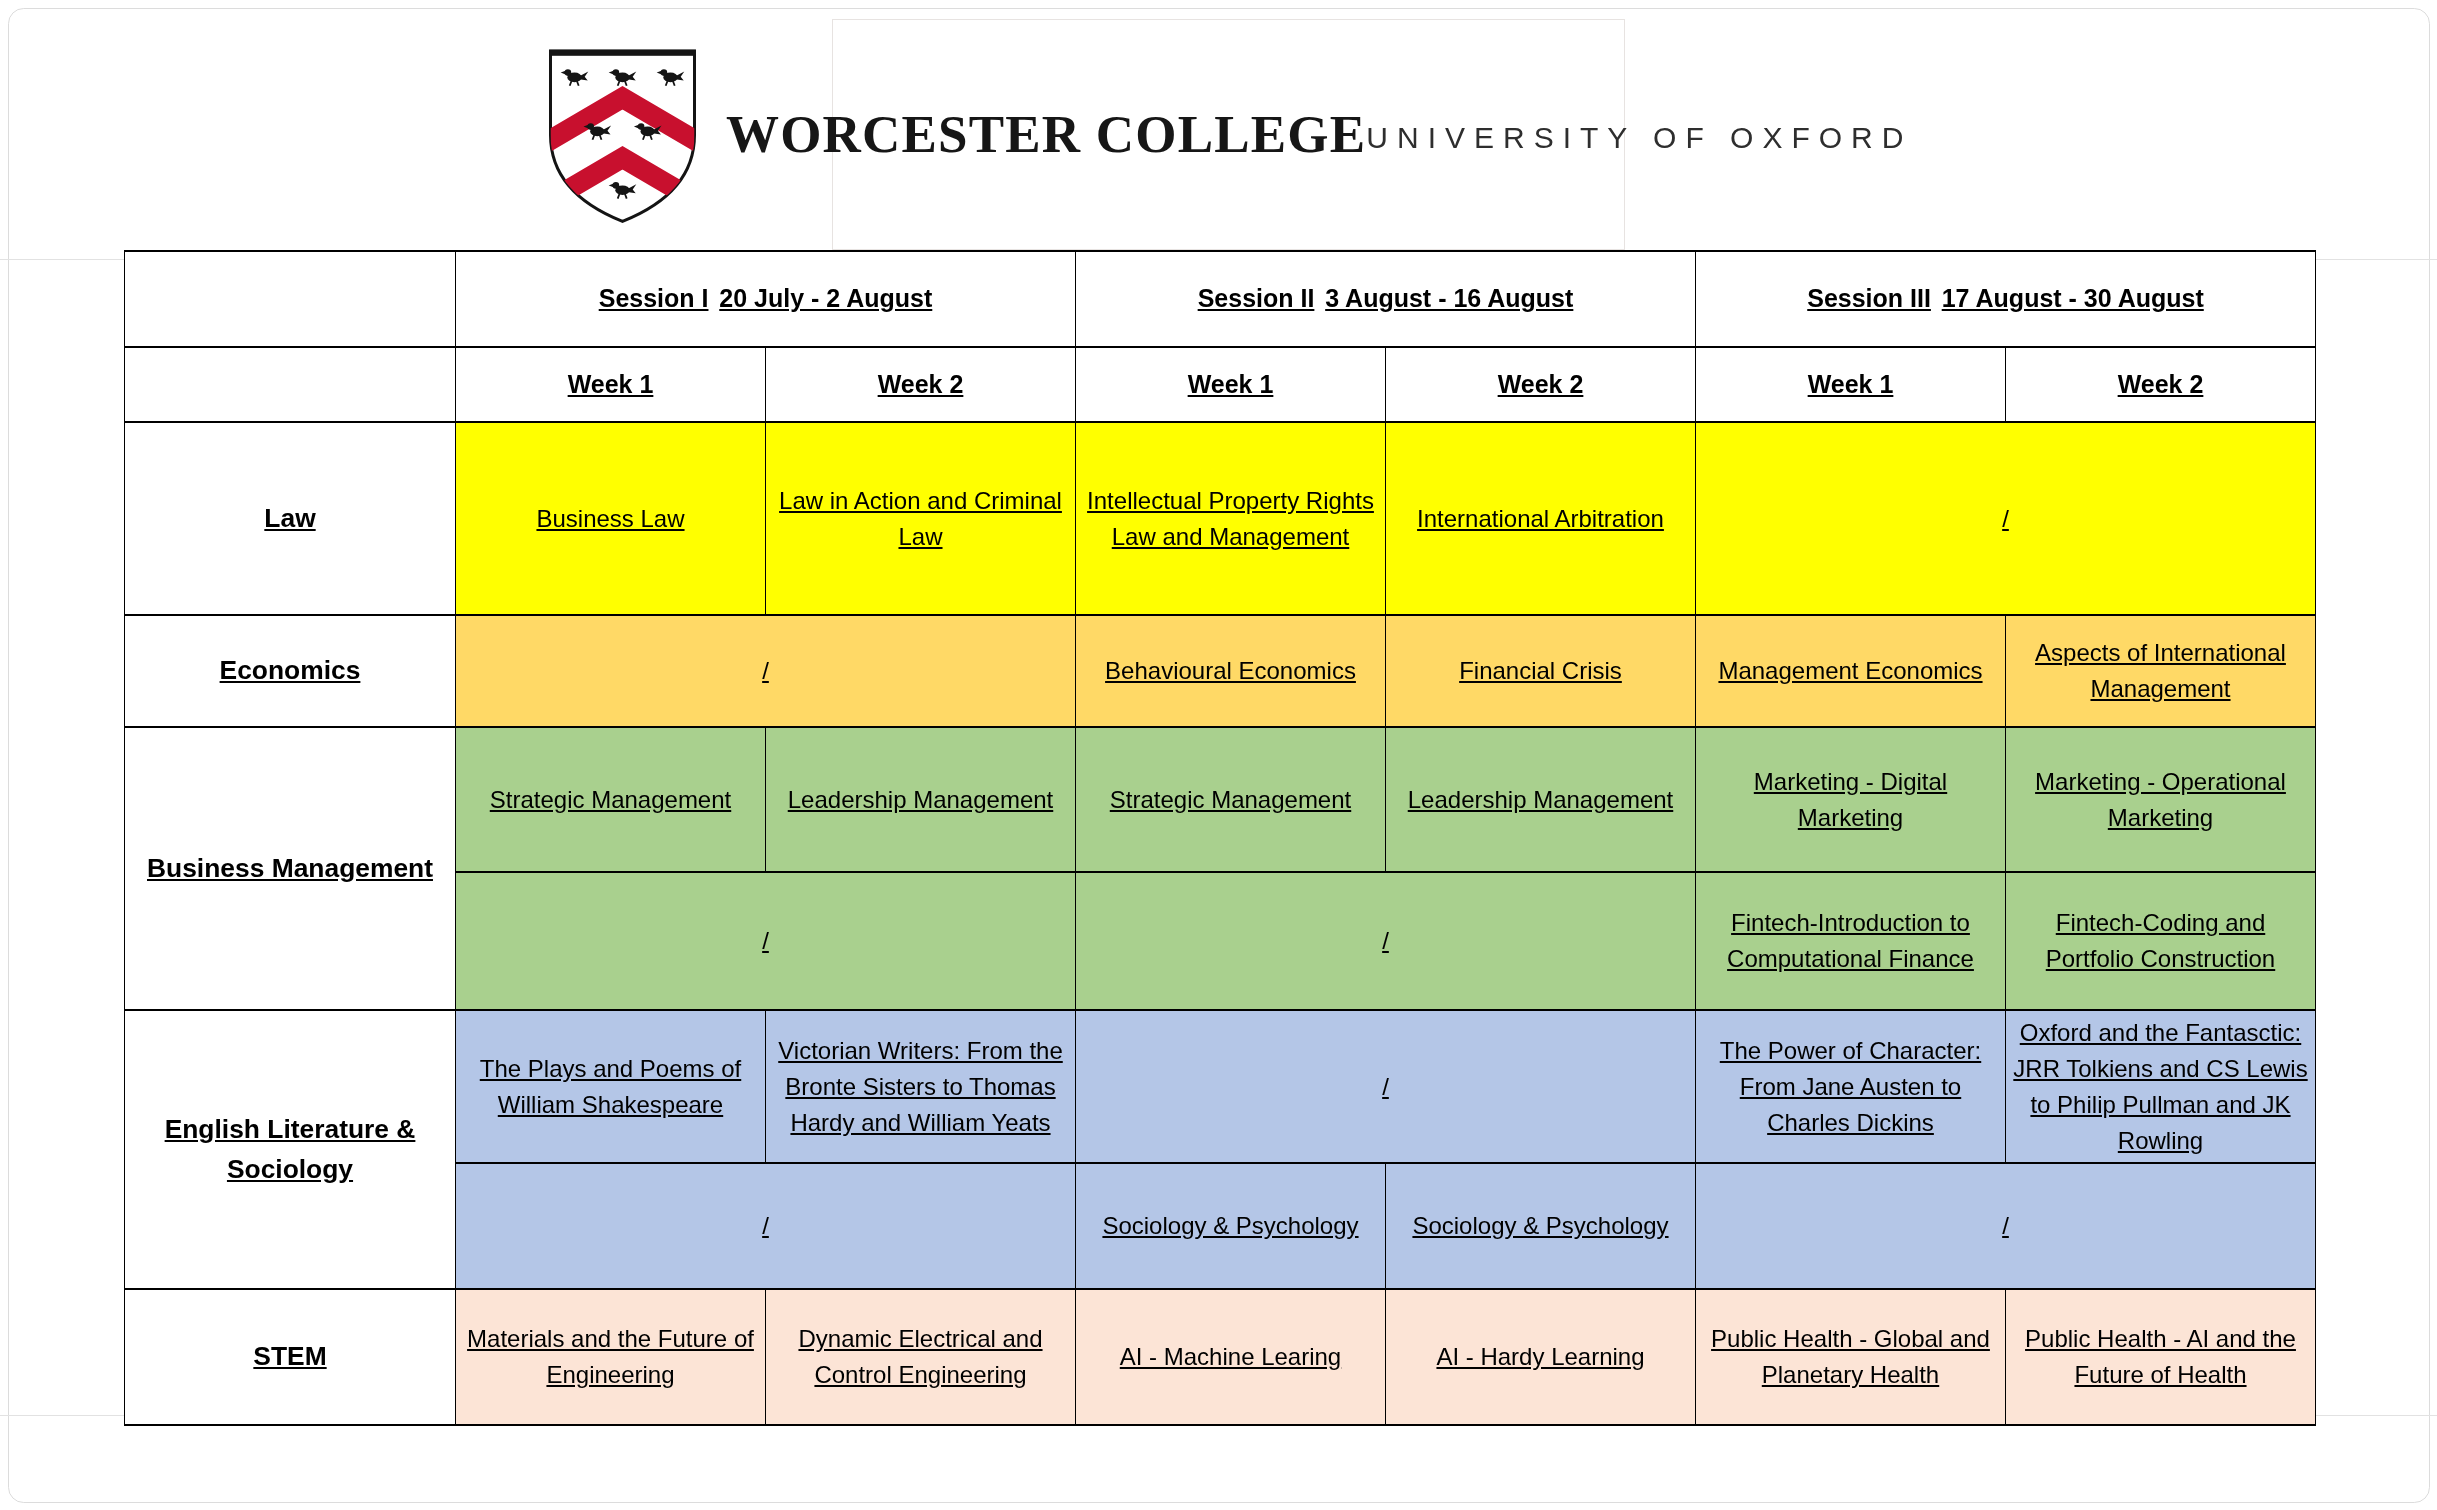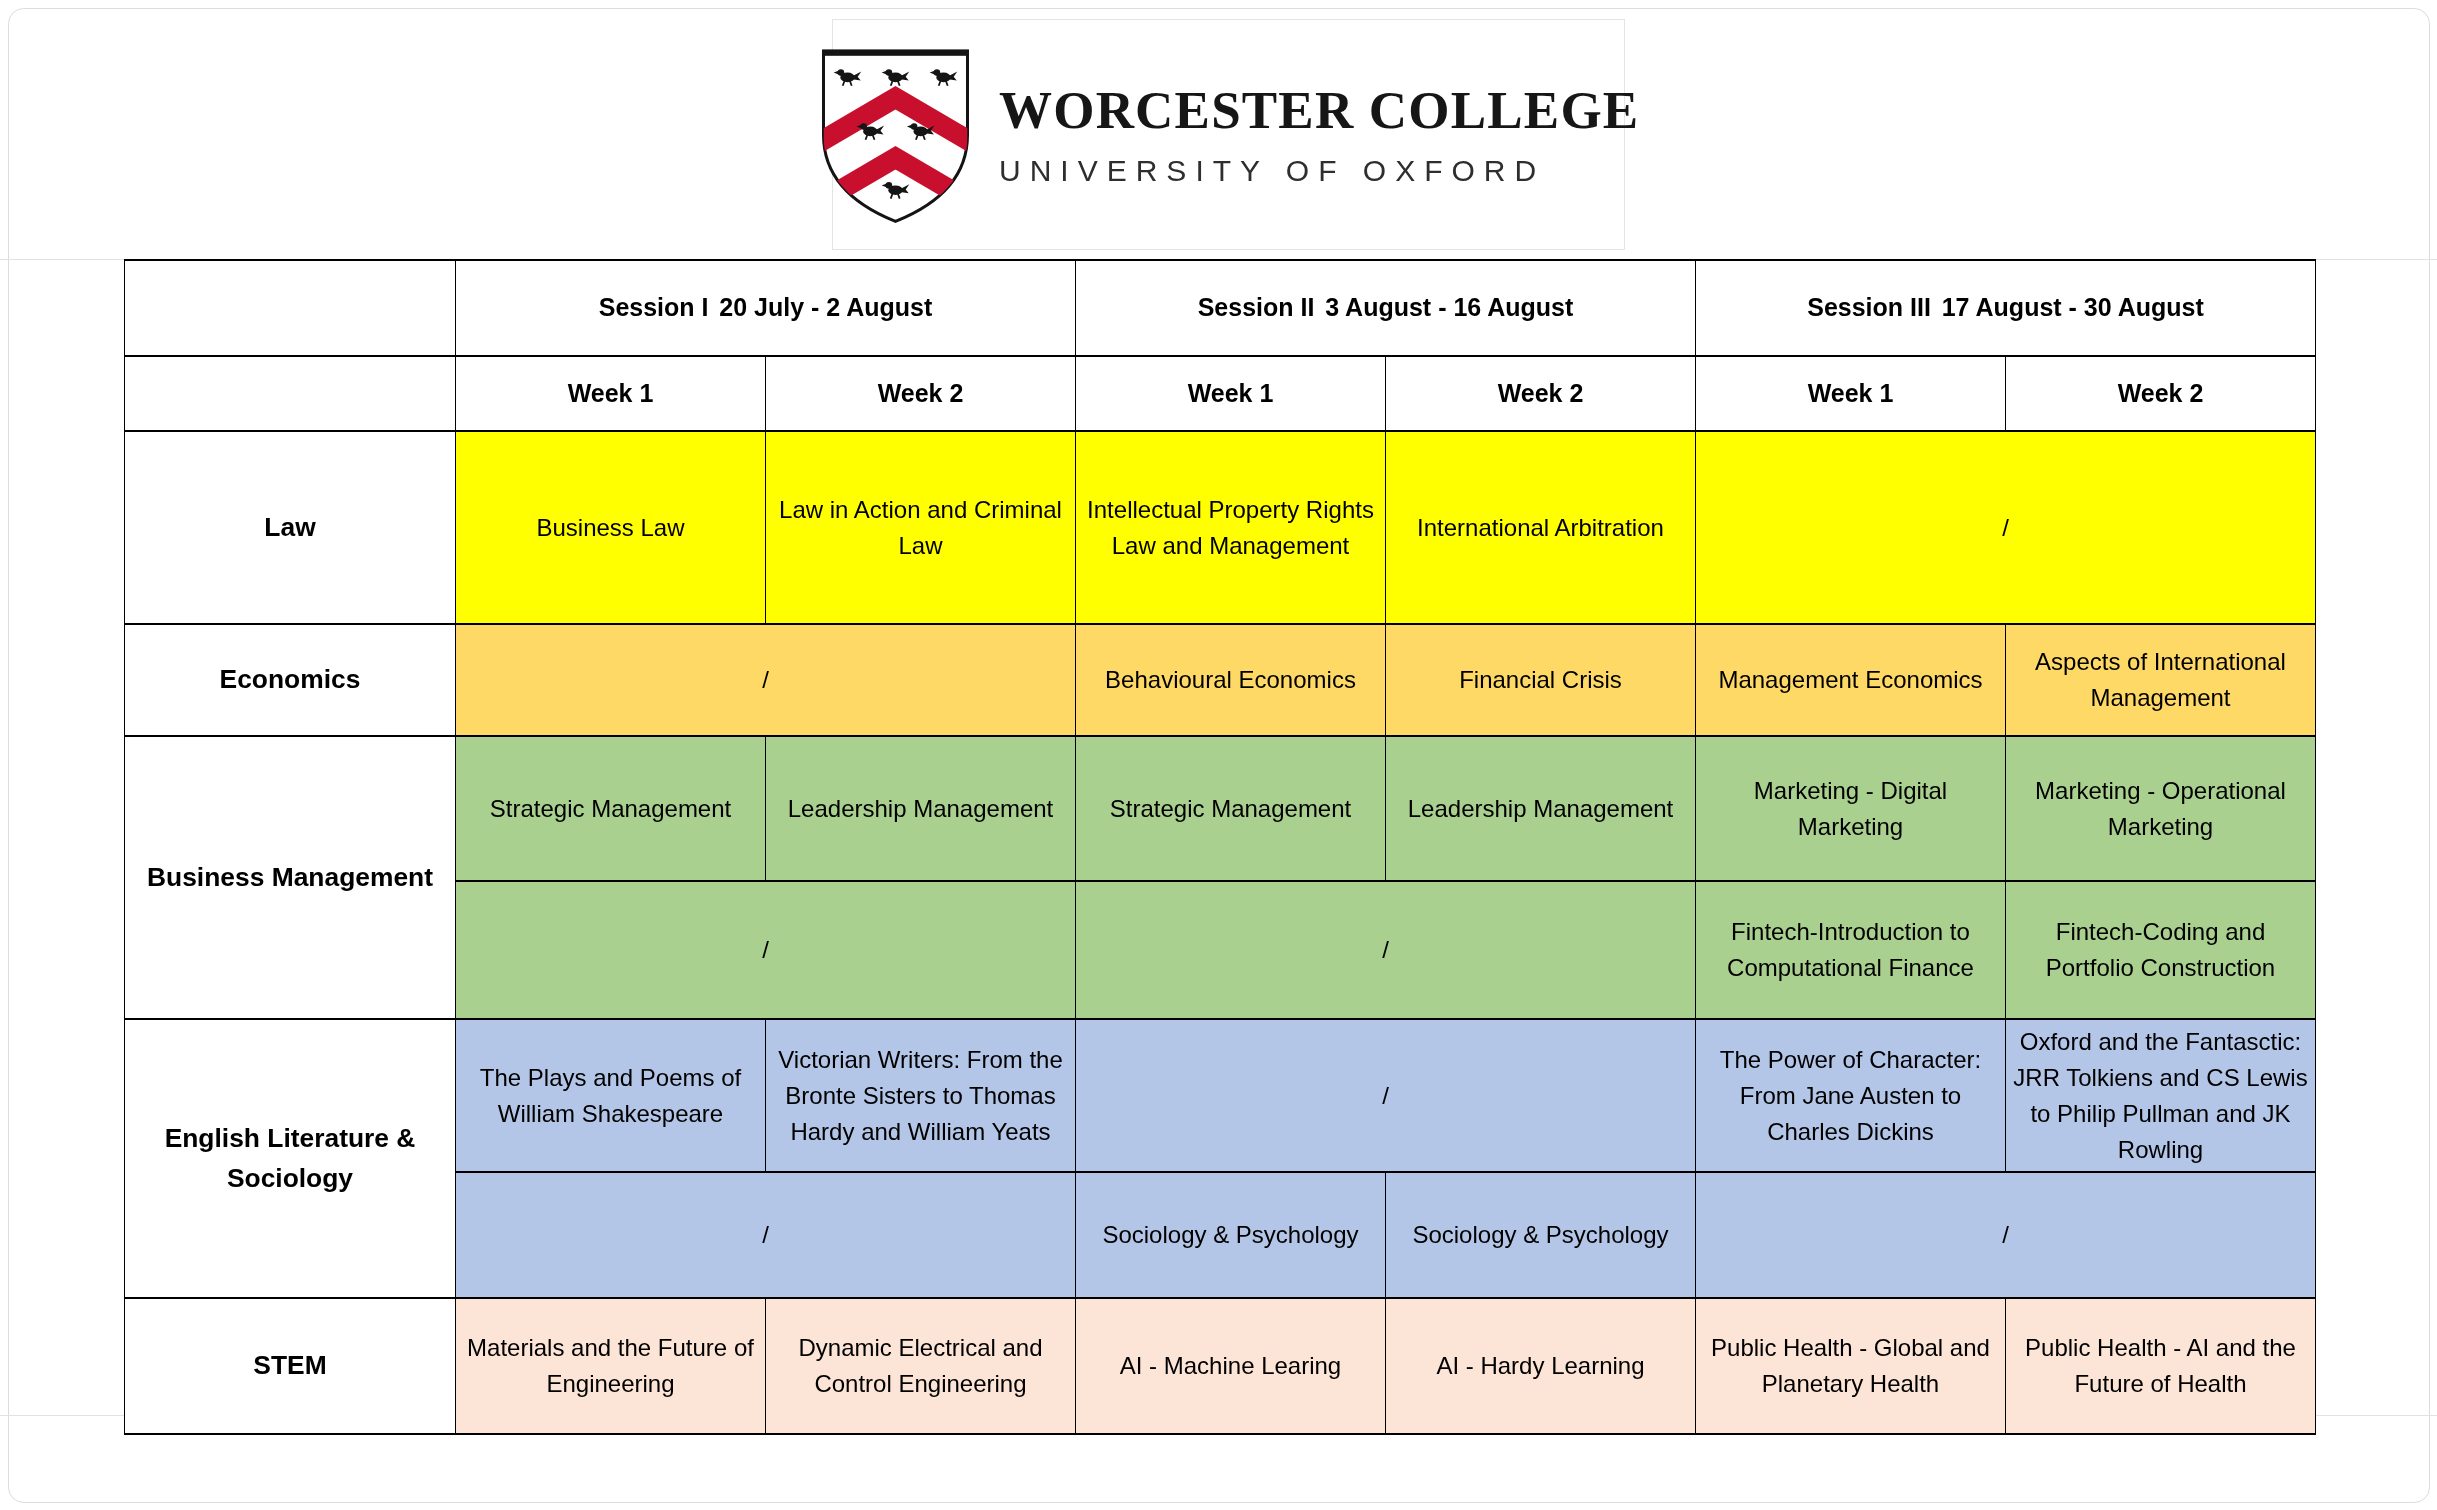--- a/index.html
+++ b/index.html
@@ -18,38 +18,38 @@
   .band-rule.top{top:259px;}
   .band-rule.bottom{top:1415px;}
 
   
   .logo-box{
     position:absolute;left:832px;top:19px;width:791px;height:229px;
     border:1.2px solid #e7e3e1;background:#fff;
     display:flex;align-items:center;justify-content:center;gap:26.4px;
   }
   .crest{flex:0 0 auto;}
-  .logo-text{display:flex;flex-direction:column;justify-content:center;}
+  .logo-text{display:flex;justify-content:center;}
   .college-name{
     font-family:"Liberation Serif","DejaVu Serif",serif;
     font-weight:bold;font-size:53px;letter-spacing:1.2px;color:#161616;
     white-space:nowrap;line-height:1.1;
   }
   .university-name{
     font-family:"Liberation Sans","DejaVu Sans",sans-serif;
     font-weight:normal;font-size:30px;letter-spacing:9px;color:#2e2e2e;
     white-space:nowrap;margin-top:15.6px;
   }
 
   
   table.schedule{
-    position:absolute;left:124px;top:259px;
+    position:absolute;left:124px;top:250px;
     border-collapse:collapse;table-layout:fixed;
     border:1.8px solid #000;
-    font-size:24px;line-height:1.5;
+    font-size:24px;line-height:1.5;text-decoration:underline;
   }
   table.schedule td{
     border-left:1.2px solid #000;border-right:1.2px solid #000;
     border-top:2.4px solid #000;border-bottom:2.4px solid #000;
     text-align:center;vertical-align:middle;
     padding:3.6px 6px;overflow:hidden;
   }
   tr.h-session{height:96px;}
   tr.h-week{height:75px;margin-top:20px;}
   tr.h-law{height:193px;}

